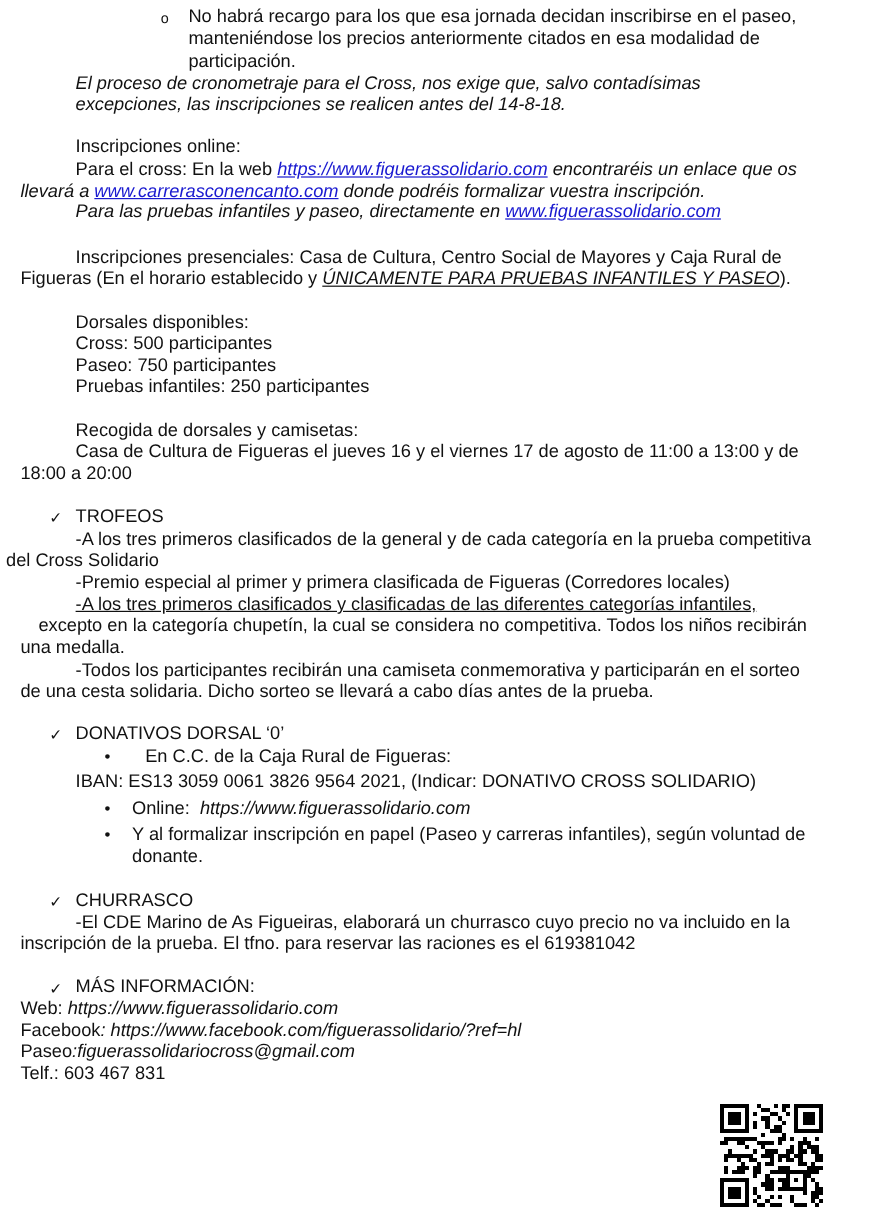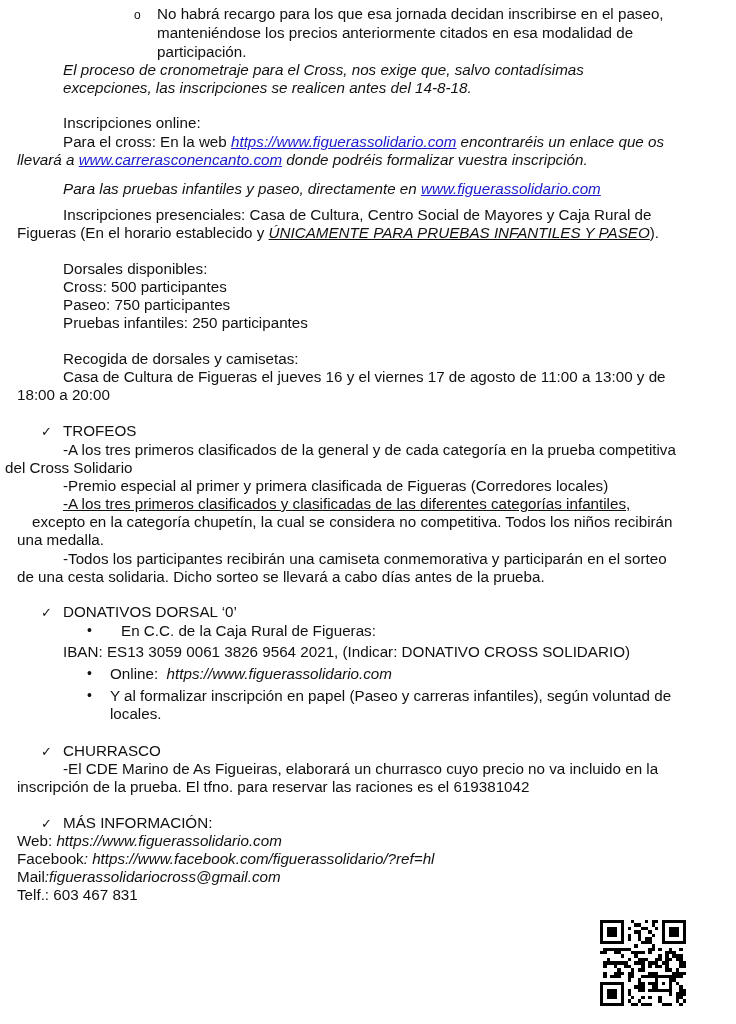--- a/index.html
+++ b/index.html
@@ -31,21 +31,21 @@
   <div class="line i" style="left:63px;top:61px;">El  proceso de cronometraje para el Cross, nos exige que, salvo contadísimas</div>
   <div class="line i" style="left:63px;top:79px;">excepciones, las inscripciones se realicen antes del 14-8-18.</div>
 
   <div class="line b" style="left:63px;top:114px;">Inscripciones online:</div>
   <div class="line" style="left:63px;top:133px;">
     <span>Para el cross: En la web </span><a class="link">https://www.figuerassolidario.com</a><span class="i"> encontraréis un enlace que os</span>
   </div>
   <div class="line i" style="left:17px;top:151px;">
     <span>llevará a </span><a class="link">www.carrerasconencanto.com</a><span> donde podréis formalizar vuestra inscripción.</span>
   </div>
-  <div class="line i" style="left:63px;top:180px;">
+  <div class="line i" style="left:63px;top:168px;">
     <span>Para las pruebas infantiles y paseo, directamente en </span><a class="link">www.figuerassolidario.com</a>
   </div>
 
   <div class="line" style="left:63px;top:206px;">
     <span class="b">Inscripciones presenciales:</span><span> Casa de Cultura, Centro Social de Mayores y Caja Rural de</span>
   </div>
   <div class="line" style="left:17px;top:224px;">
     <span>Figueras (En el horario establecido y </span><span class="b i u">ÚNICAMENTE PARA PRUEBAS INFANTILES Y PASEO</span><span>).</span>
   </div>
 
@@ -79,37 +79,37 @@
   </div>
   <div class="line" style="left:63px;top:643px;">
     <span class="b">IBAN</span><span>: ES13 3059 0061 3826 9564 2021, </span><span class="b">(Indicar: DONATIVO CROSS SOLIDARIO)</span>
   </div>
   <span class="dot" style="left:87px;top:664px;">•</span>
   <div class="line" style="left:110px;top:665px;">
     <span class="b">Online:</span>&nbsp;&nbsp;<span class="i">https://www.figuerassolidario.com</span>
   </div>
   <span class="dot" style="left:87px;top:686px;">•</span>
   <div class="line" style="left:110px;top:687px;">Y al formalizar inscripción en papel (Paseo y carreras infantiles), según voluntad de</div>
-  <div class="line" style="left:110px;top:705px;">locales.</div>
+  <div class="line" style="left:110px;top:705px;">donante.</div>
 
   <span class="check" style="left:41px;top:743px;">✓</span>
   <div class="line b" style="left:63px;top:742px;">CHURRASCO</div>
   <div class="line" style="left:63px;top:760px;">-El CDE Marino de As Figueiras, elaborará un churrasco cuyo precio no va incluido en la</div>
   <div class="line" style="left:17px;top:778px;">inscripción de la prueba. El tfno. para reservar las raciones es el 619381042</div>
 
   <span class="check" style="left:41px;top:815px;">✓</span>
   <div class="line b" style="left:63px;top:814px;">MÁS INFORMACIÓN:</div>
   <div class="line" style="left:17px;top:832px;">
     <span class="b">Web</span>: <span class="i">https://www.figuerassolidario.com</span>
   </div>
   <div class="line" style="left:17px;top:850px;">
     <span class="b">Facebook</span><span class="i">: </span><span class="i">https://www.facebook.com/figuerassolidario/?ref=hl</span>
   </div>
   <div class="line" style="left:17px;top:868px;">
-    <span class="b">Mail</span><span class="i">:</span><span class="i">figuerassolidariocross@gmail.com</span>
+    <span class="b">Paseo</span><span class="i">:</span><span class="i">figuerassolidariocross@gmail.com</span>
   </div>
   <div class="line" style="left:17px;top:886px;">
     <span class="b">Telf</span><span>.: 603 467 831</span>
   </div>
 
   <svg id="qr" viewBox="0 0 25 25" shape-rendering="crispEdges">
       <rect x="9" y="0" width="1" height="1" fill="#000"></rect>
       <rect x="13" y="0" width="1" height="1" fill="#000"></rect>
       <rect x="15" y="0" width="1" height="1" fill="#000"></rect>
       <rect x="16" y="0" width="1" height="1" fill="#000"></rect>

